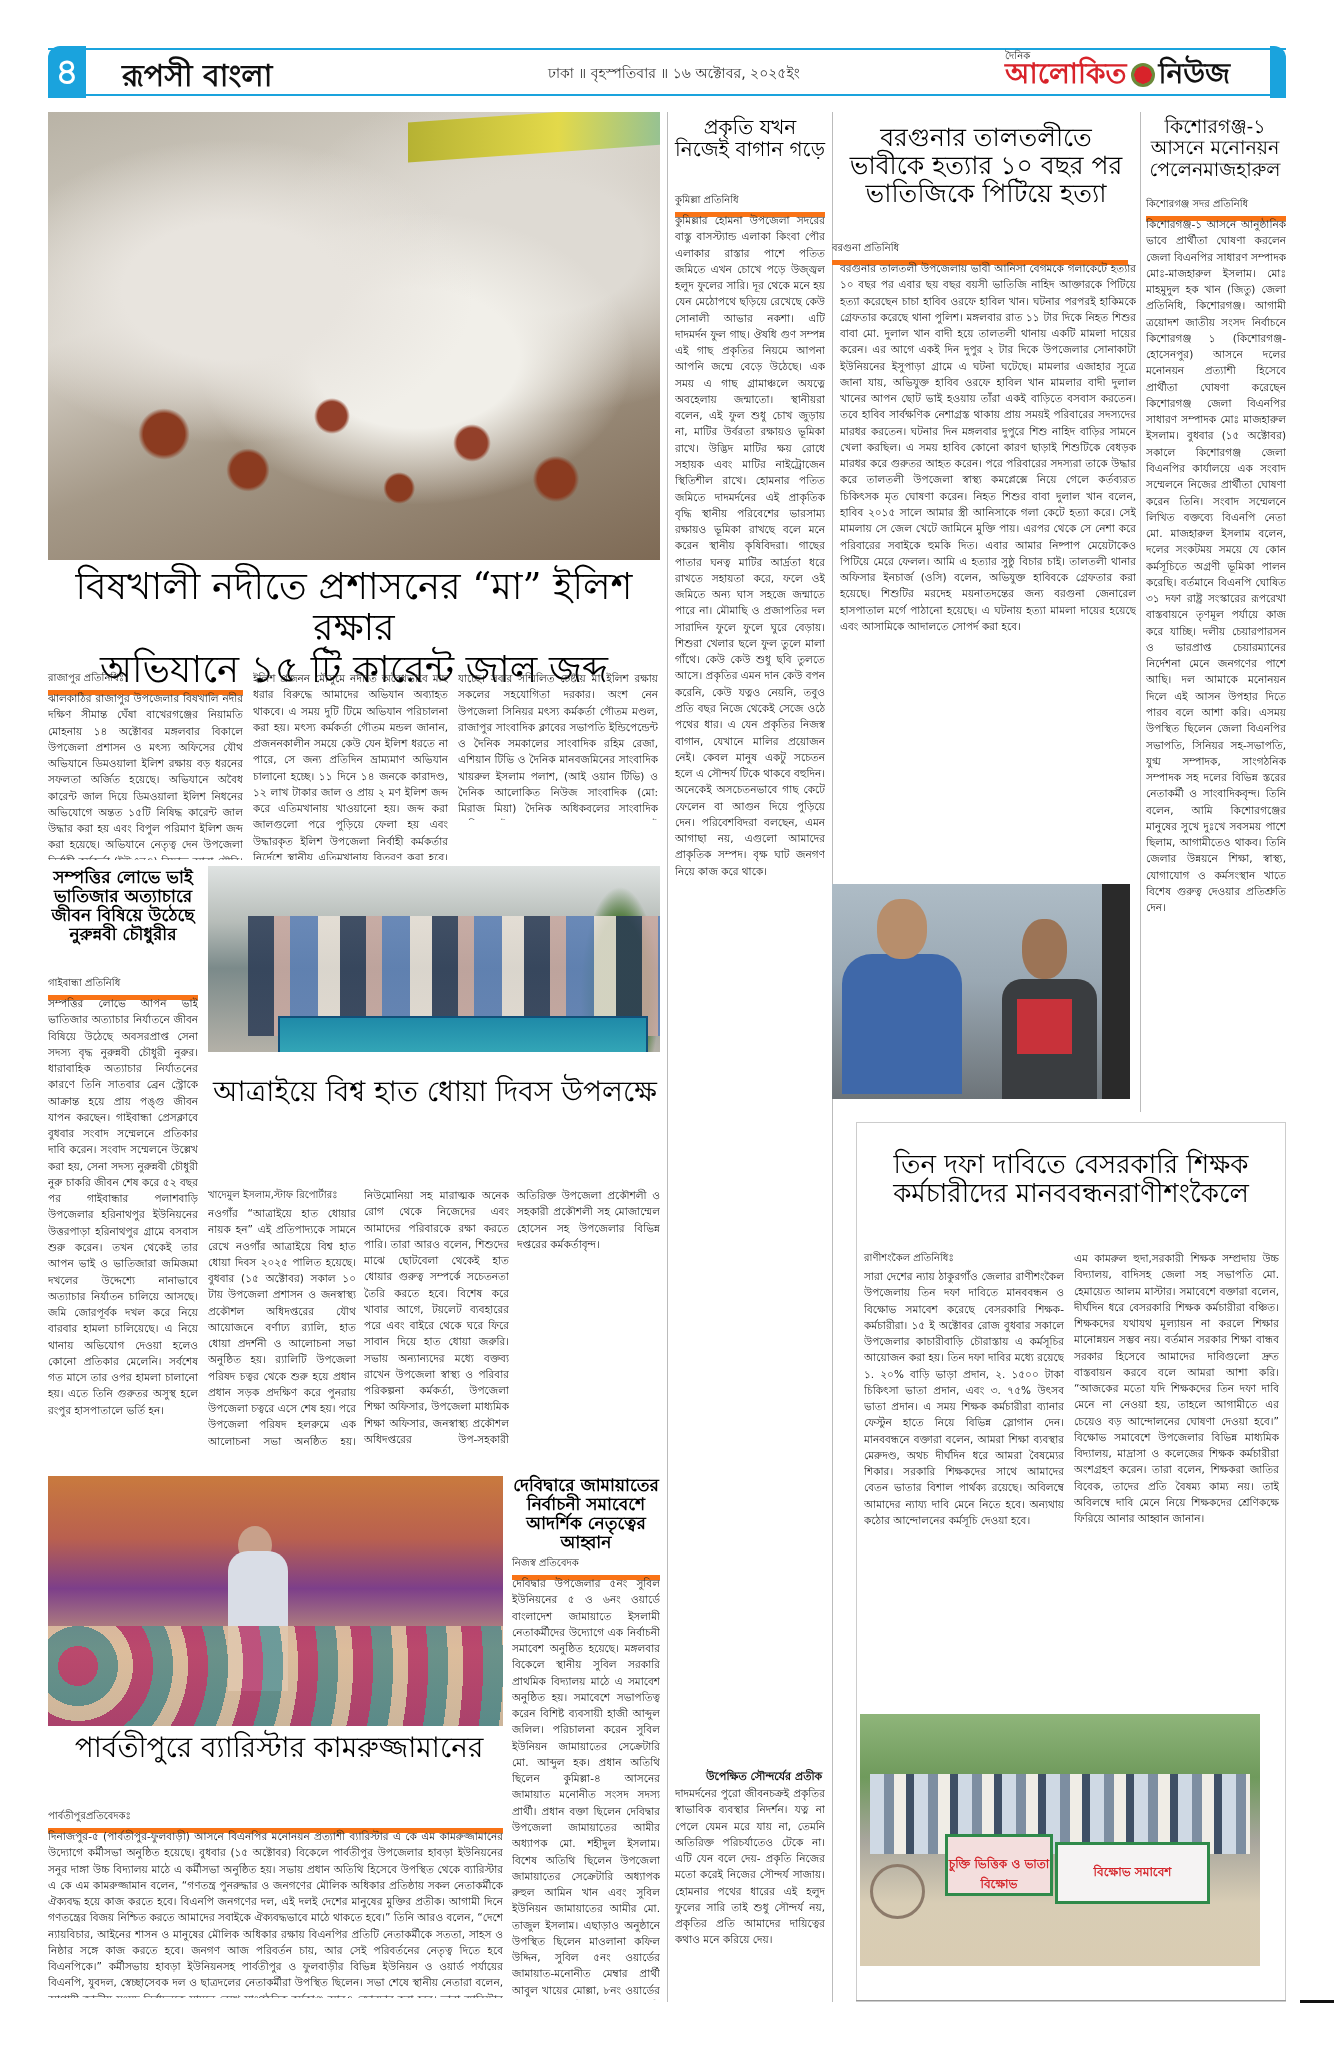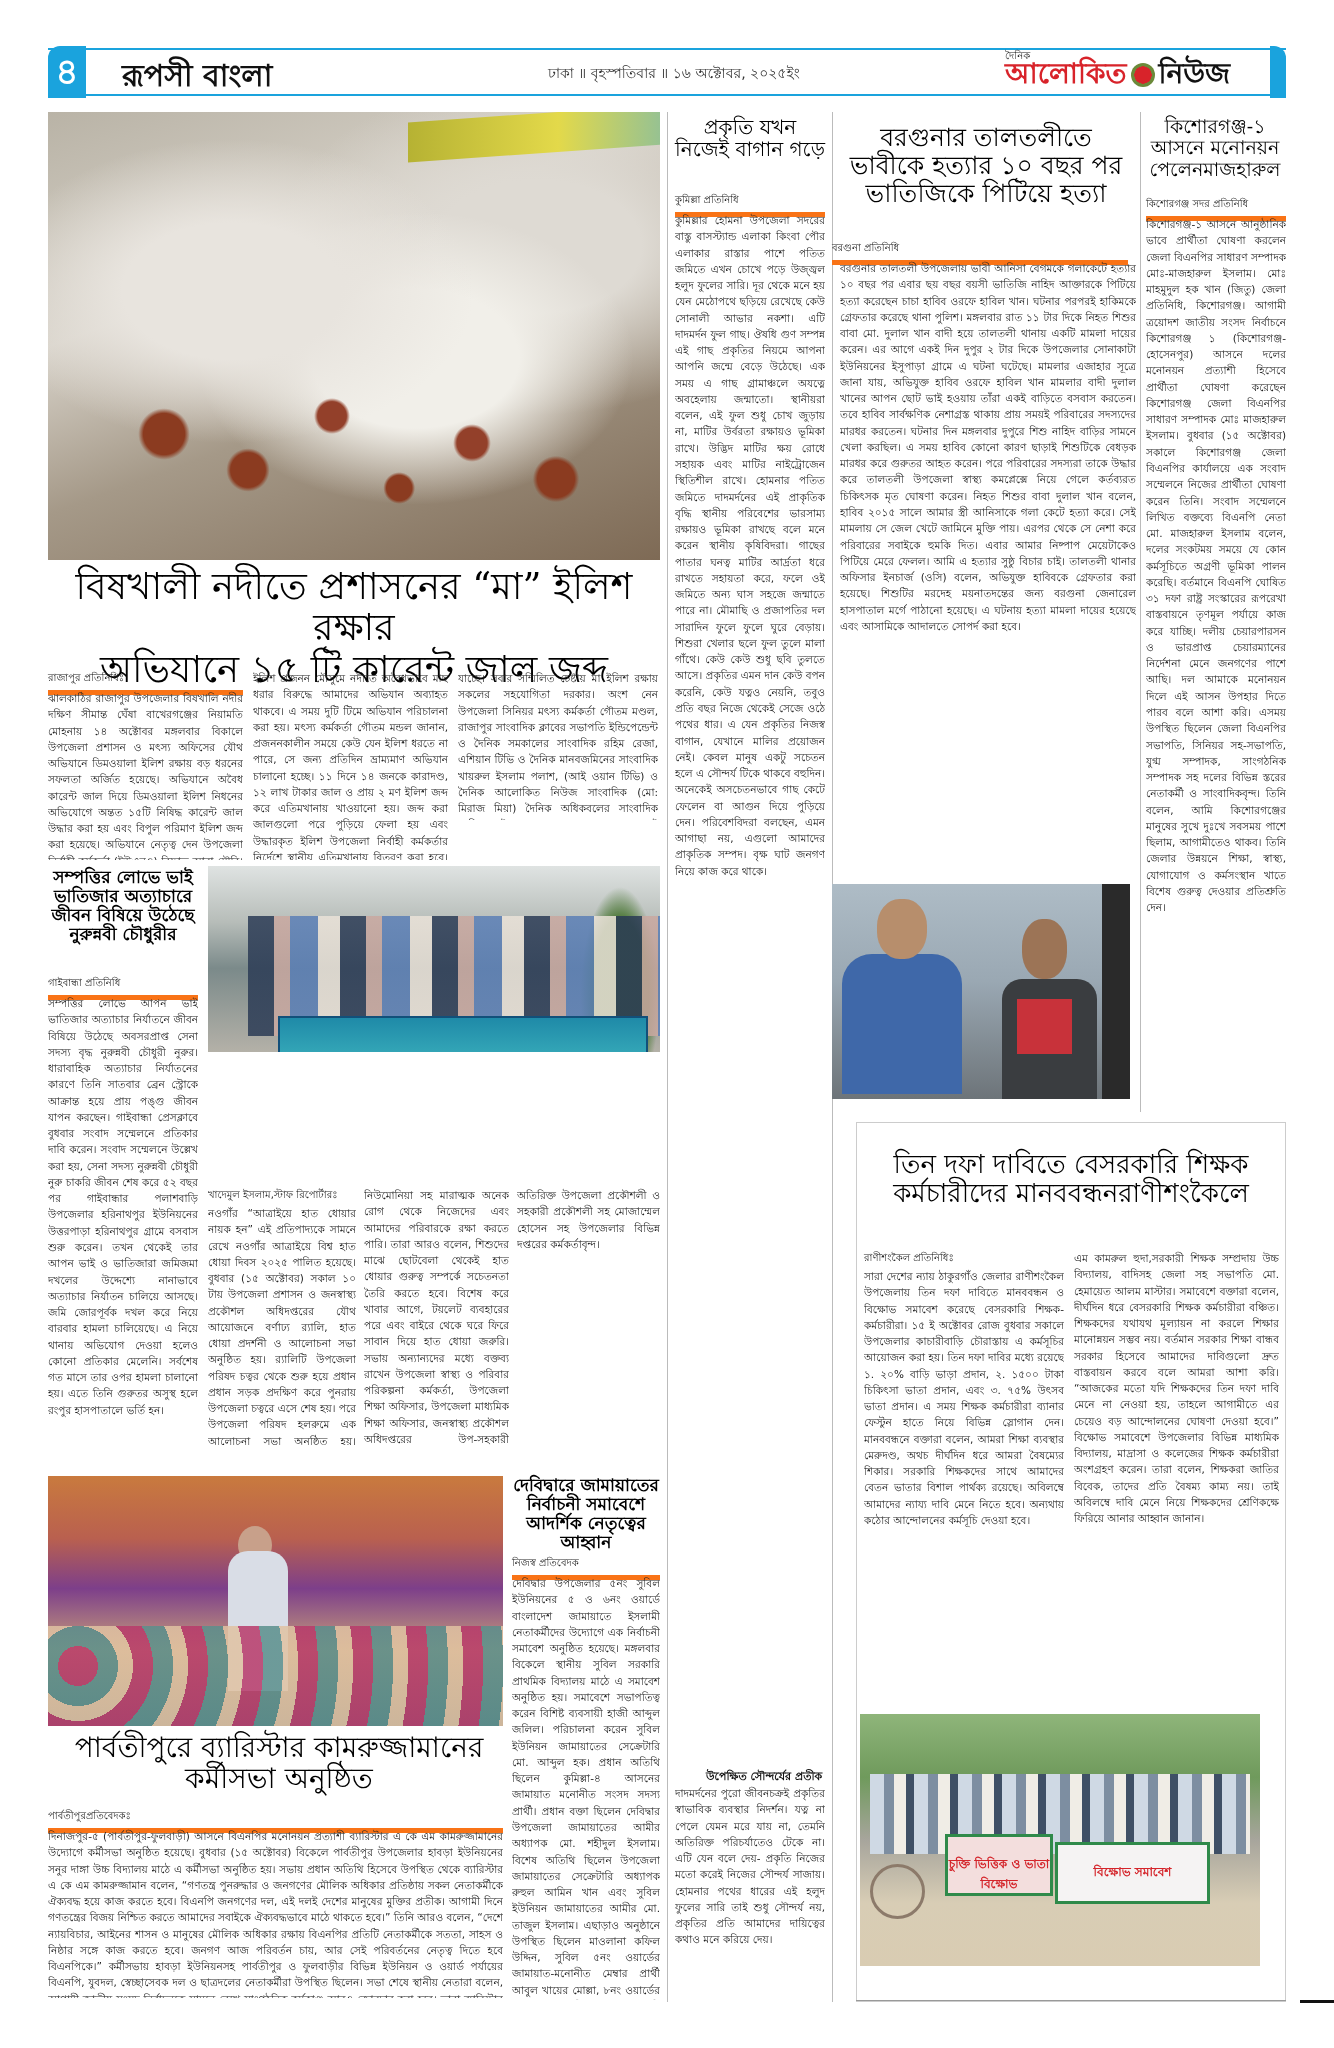--- a/index.html
+++ b/index.html
@@ -103,34 +103,34 @@
 <div class="abs headline" style="left:48px; top:868px; width:150px; font-size:17px; font-weight:bold;">সম্পত্তির লোভে ভাই ভাতিজার অত্যাচারে জীবন বিষিয়ে উঠেছে নুরুন্নবী চৌধুরীর</div>
 <div class="abs byline" style="left:48px; top:975px; width:150px;">গাইবান্ধা প্রতিনিধি</div>
 <div class="abs body-text" style="left:48px; top:995px; width:150px; height:470px;">সম্পত্তির লোভে আপন ভাই ভাতিজার অত্যাচার নির্যাতনে জীবন বিষিয়ে উঠেছে অবসরপ্রাপ্ত সেনা সদস্য বৃদ্ধ নুরুন্নবী চৌধুরী নুরুর। ধারাবাহিক অত্যাচার নির্যাতনের কারণে তিনি সাতবার ব্রেন স্ট্রোকে আক্রান্ত হয়ে প্রায় পঙ্গু জীবন যাপন করছেন। গাইবান্ধা প্রেসক্লাবে বুধবার সংবাদ সম্মেলনে প্রতিকার দাবি করেন। সংবাদ সম্মেলনে উল্লেখ করা হয়, সেনা সদস্য নুরুন্নবী চৌধুরী নুরু চাকরি জীবন শেষ করে ৫২ বছর পর গাইবান্ধার পলাশবাড়ি উপজেলার হরিনাথপুর ইউনিয়নের উত্তরপাড়া হরিনাথপুর গ্রামে বসবাস শুরু করেন। তখন থেকেই তার আপন ভাই ও ভাতিজারা জমিজমা দখলের উদ্দেশ্যে নানাভাবে অত্যাচার নির্যাতন চালিয়ে আসছে। জমি জোরপূর্বক দখল করে নিয়ে বারবার হামলা চালিয়েছে। এ নিয়ে থানায় অভিযোগ দেওয়া হলেও কোনো প্রতিকার মেলেনি। সর্বশেষ গত মাসে তার ওপর হামলা চালানো হয়। এতে তিনি গুরুতর অসুস্থ হলে রংপুর হাসপাতালে ভর্তি হন।</div>
 
 <div class="abs photo ph-rally" style="left:208px; top:866px; width:452px; height:186px;">
   <div class="tree"></div>
   <div class="people"></div>
   <div class="bnr"></div>
 </div>
 <div class="abs headline" style="left:200px; top:1076px; width:470px; font-size:28px;">
+  <div>আত্রাইয়ে বিশ্ব হাত ধোয়া দিবস উপলক্ষে</div>
 </div>
 <div class="abs byline" style="left:208px; top:1187px; width:150px; border:none;">খাদেমুল ইসলাম,স্টাফ রিপোর্টারঃ</div>
 <div class="abs body-text" style="left:208px; top:1205px; width:148px; height:240px;">নওগাঁর “আত্রাইয়ে হাত ধোয়ার নায়ক হন” এই প্রতিপাদ্যকে সামনে রেখে নওগাঁর আত্রাইয়ে বিশ্ব হাত ধোয়া দিবস ২০২৫ পালিত হয়েছে। বুধবার (১৫ অক্টোবর) সকাল ১০ টায় উপজেলা প্রশাসন ও জনস্বাস্থ্য প্রকৌশল অধিদপ্তরের যৌথ আয়োজনে বর্ণাঢ্য র‍্যালি, হাত ধোয়া প্রদর্শনী ও আলোচনা সভা অনুষ্ঠিত হয়। র‍্যালিটি উপজেলা পরিষদ চত্বর থেকে শুরু হয়ে প্রধান প্রধান সড়ক প্রদক্ষিণ করে পুনরায় উপজেলা চত্বরে এসে শেষ হয়। পরে উপজেলা পরিষদ হলরুমে এক আলোচনা সভা অনুষ্ঠিত হয়। আলোচনা সভায় সভাপতিত্ব করেন উপজেলা নির্বাহী অফিসার (ভারপ্রাপ্ত) ও সহকারী কমিশনার (ভূমি) মো. নূরে আলম সিদ্দিক। এসময় বক্তারা, হাত ধোয়ার অভ্যাস-পরিচ্ছন্নতা ও স্বাস্থ্য সুরক্ষার গুরুত্ব তুলে ধরেন। হাত ধোয়া কেবল একটি অভ্যাস নয়, এটি রোগ প্রতিরোধের অন্যতম কার্যকর উপায়। সঠিক নিয়মে হাত ধোয়ার মাধ্যমে আমরা ডায়রিয়া,</div>
 <div class="abs body-text" style="left:364px; top:1187px; width:145px; height:258px;">নিউমোনিয়া সহ মারাত্মক অনেক রোগ থেকে নিজেদের এবং আমাদের পরিবারকে রক্ষা করতে পারি। তারা আরও বলেন, শিশুদের মাঝে ছোটবেলা থেকেই হাত ধোয়ার গুরুত্ব সম্পর্কে সচেতনতা তৈরি করতে হবে। বিশেষ করে খাবার আগে, টয়লেট ব্যবহারের পরে এবং বাইরে থেকে ঘরে ফিরে সাবান দিয়ে হাত ধোয়া জরুরি। সভায় অন্যান্যদের মধ্যে বক্তব্য রাখেন উপজেলা স্বাস্থ্য ও পরিবার পরিকল্পনা কর্মকর্তা, উপজেলা শিক্ষা অফিসার, উপজেলা মাধ্যমিক শিক্ষা অফিসার, জনস্বাস্থ্য প্রকৌশল অধিদপ্তরের উপ-সহকারী প্রকৌশলী, উপজেলা সমাজসেবা কর্মকর্তা, উপজেলা মহিলা বিষয়ক কর্মকর্তা সহ বিভিন্ন দপ্তরের কর্মকর্তা, শিক্ষক, সাংবাদিক ও শিক্ষার্থীরা। অনুষ্ঠান শেষে শিক্ষার্থীদের মাঝে সঠিক নিয়মে হাত ধোয়ার পদ্ধতি প্রদর্শন করা হয়।</div>
 <div class="abs body-text" style="left:517px; top:1187px; width:143px; height:258px;">অতিরিক্ত উপজেলা প্রকৌশলী ও সহকারী প্রকৌশলী সহ মোজাম্মেল হোসেন সহ উপজেলার বিভিন্ন দপ্তরের কর্মকর্তাবৃন্দ।</div>
 
 <div class="abs photo ph-meeting" style="left:48px; top:1476px; width:455px; height:250px;">
   <div class="spkh"></div>
   <div class="spk"></div>
   <div class="crowd"></div>
 </div>
 <div class="abs headline" style="left:44px; top:1732px; width:470px; font-size:28px;">
   <div>পার্বতীপুরে ব্যারিস্টার কামরুজ্জামানের</div>
-  <div>কর্মীসভা অনুষ্ঠিত</div>
 </div>
 <div class="abs byline" style="left:48px; top:1808px; width:455px;">পার্বতীপুরপ্রতিবেদকঃ</div>
 <div class="abs body-text" style="left:48px; top:1828px; width:455px; height:170px;">দিনাজপুর-৫ (পার্বতীপুর-ফুলবাড়ী) আসনে বিএনপির মনোনয়ন প্রত্যাশী ব্যারিস্টার এ কে এম কামরুজ্জামানের উদ্যোগে কর্মীসভা অনুষ্ঠিত হয়েছে। বুধবার (১৫ অক্টোবর) বিকেলে পার্বতীপুর উপজেলার হাবড়া ইউনিয়নের সনুর দাঙ্গা উচ্চ বিদ্যালয় মাঠে এ কর্মীসভা অনুষ্ঠিত হয়। সভায় প্রধান অতিথি হিসেবে উপস্থিত থেকে ব্যারিস্টার এ কে এম কামরুজ্জামান বলেন, “গণতন্ত্র পুনরুদ্ধার ও জনগণের মৌলিক অধিকার প্রতিষ্ঠায় সকল নেতাকর্মীকে ঐক্যবদ্ধ হয়ে কাজ করতে হবে। বিএনপি জনগণের দল, এই দলই দেশের মানুষের মুক্তির প্রতীক। আগামী দিনে গণতন্ত্রের বিজয় নিশ্চিত করতে আমাদের সবাইকে ঐক্যবদ্ধভাবে মাঠে থাকতে হবে।” তিনি আরও বলেন, “দেশে ন্যায়বিচার, আইনের শাসন ও মানুষের মৌলিক অধিকার রক্ষায় বিএনপির প্রতিটি নেতাকর্মীকে সততা, সাহস ও নিষ্ঠার সঙ্গে কাজ করতে হবে। জনগণ আজ পরিবর্তন চায়, আর সেই পরিবর্তনের নেতৃত্ব দিতে হবে বিএনপিকে।” কর্মীসভায় হাবড়া ইউনিয়নসহ পার্বতীপুর ও ফুলবাড়ীর বিভিন্ন ইউনিয়ন ও ওয়ার্ড পর্যায়ের বিএনপি, যুবদল, স্বেচ্ছাসেবক দল ও ছাত্রদলের নেতাকর্মীরা উপস্থিত ছিলেন। সভা শেষে স্থানীয় নেতারা বলেন, আগামী জাতীয় সংসদ নির্বাচনকে সামনে রেখে সাংগঠনিক কর্মকাণ্ড আরও জোরদার করা হবে। তারা ব্যারিস্টার এ কে এম কামরুজ্জামানের নেতৃত্বে ঐক্যবদ্ধভাবে কাজ করার অঙ্গীকার ব্যক্ত করেন।</div>
 
 <div class="abs headline" style="left:512px; top:1476px; width:148px; font-size:17px; font-weight:bold;">দেবিদ্বারে জামায়াতের নির্বাচনী সমাবেশে আদর্শিক নেতৃত্বের আহ্বান</div>
 <div class="abs byline" style="left:512px; top:1555px; width:148px;">নিজস্ব প্রতিবেদক</div>
 <div class="abs body-text" style="left:512px; top:1575px; width:148px; height:425px;">দেবিদ্বার উপজেলার ৫নং সুবিল ইউনিয়নের ৫ ও ৬নং ওয়ার্ডে বাংলাদেশ জামায়াতে ইসলামী নেতাকর্মীদের উদ্যোগে এক নির্বাচনী সমাবেশ অনুষ্ঠিত হয়েছে। মঙ্গলবার বিকেলে স্থানীয় সুবিল সরকারি প্রাথমিক বিদ্যালয় মাঠে এ সমাবেশ অনুষ্ঠিত হয়। সমাবেশে সভাপতিত্ব করেন বিশিষ্ট ব্যবসায়ী হাজী আব্দুল জলিল। পরিচালনা করেন সুবিল ইউনিয়ন জামায়াতের সেক্রেটারি মো. আব্দুল হক। প্রধান অতিথি ছিলেন কুমিল্লা-৪ আসনের জামায়াত মনোনীত সংসদ সদস্য প্রার্থী। প্রধান বক্তা ছিলেন দেবিদ্বার উপজেলা জামায়াতের আমীর অধ্যাপক মো. শহীদুল ইসলাম। বিশেষ অতিথি ছিলেন উপজেলা জামায়াতের সেক্রেটারি অধ্যাপক রুহুল আমিন খান এবং সুবিল ইউনিয়ন জামায়াতের আমীর মো. তাজুল ইসলাম। এছাড়াও অনুষ্ঠানে উপস্থিত ছিলেন মাওলানা কফিল উদ্দিন, সুবিল ৫নং ওয়ার্ডের জামায়াত-মনোনীত মেম্বার প্রার্থী আবুল খায়ের মোল্লা, ৮নং ওয়ার্ডের জামায়াত-মনোনীত মেম্বার প্রার্থী মো. সাইফুল ইসলাম সহ স্থানীয় নেতাকর্মীরা।</div>
 
 <div class="abs vrule" style="left:667px; top:112px; height:1890px;"></div>
 

